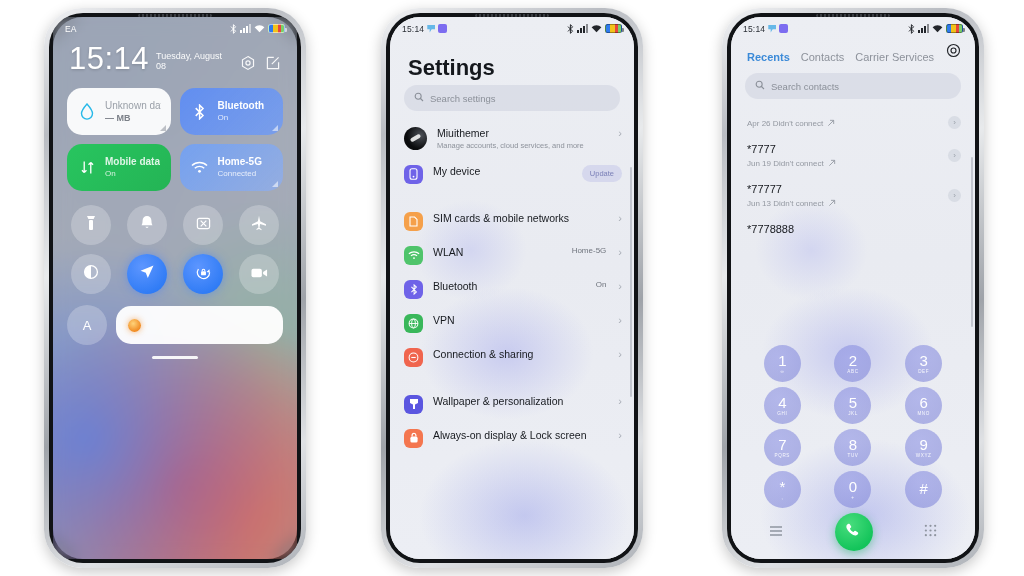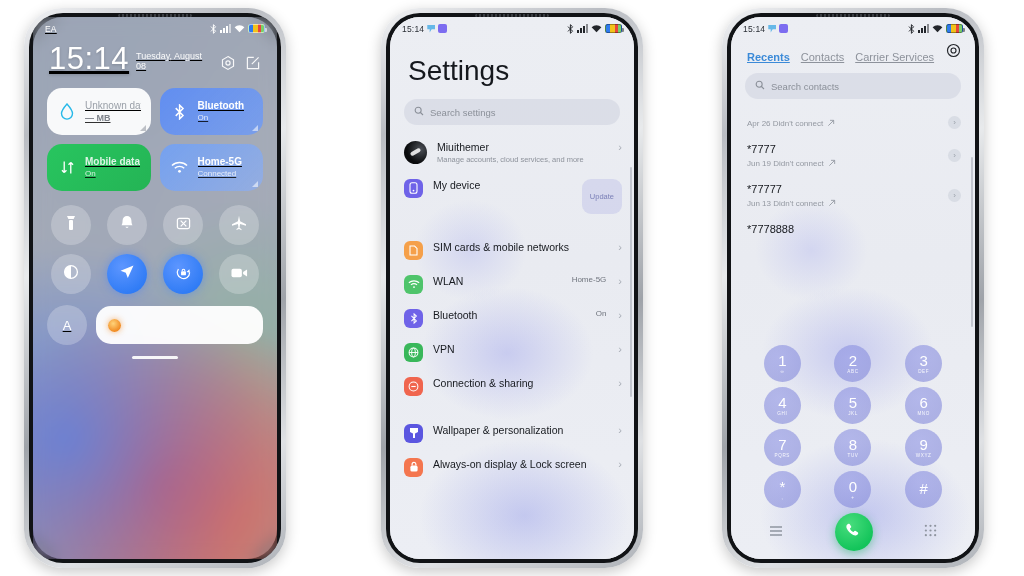--- a/index.html
+++ b/index.html
@@ -13,21 +13,21 @@
 
   
   .phone {
     position: absolute;
     width: 262px; height: 560px;
     border-radius: 38px;
     background: linear-gradient(150deg,#f2f3f5 0%,#b9bcc2 18%,#e8eaec 38%,#9fa3a9 62%,#dfe1e4 82%,#aeb2b8 100%);
     padding: 5px;
     box-shadow: 0 4px 14px rgba(0,0,0,.22);
   }
-  .phone.p1 { left: 24px; top: 8px; text-decoration: underline; }
+  .phone.p1 { left: 44px; top: 8px; }
   .phone.p2 { left: 381px; top: 8px; }
   .phone.p3 { left: 722px; top: 8px; }
 
   .bezel {
     position: relative;
     width: 100%; height: 100%;
     border-radius: 34px;
     background: #111316;
     padding: 4px;
     overflow: hidden;
@@ -137,47 +137,47 @@
     position: absolute; inset: 0;
     background:
       radial-gradient(ellipse 120px 92px at 48% 62%, rgba(150,155,235,.40) 0%, rgba(150,155,235,0) 72%),
       radial-gradient(ellipse 78px 70px at 33% 43%, rgba(160,165,238,.30) 0%, rgba(160,165,238,0) 72%),
       radial-gradient(ellipse 150px 110px at 55% 92%, rgba(140,148,232,.42) 0%, rgba(140,148,232,0) 70%),
       linear-gradient(180deg,#eceef3 0%,#e9ebf1 45%,#eceef4 100%);
   }
   .p2 .screen, .p3 .screen { background: #eceef3; }
   .p2 .statusbar, .p3 .statusbar { color: #2b2f36; }
 
-  .settings-title { font-size: 28px; font-weight: 400; color: #15181d; padding: 18px 0 12px 18px; position: relative; z-index: 10; }
+  .settings-title { font-size: 22px; font-weight: 700; color: #15181d; padding: 18px 0 4px 18px; position: relative; z-index: 10; }
   .searchbar {
     position: relative; z-index: 10;
     margin: 0 14px; height: 26px; border-radius: 13px;
     background: rgba(205,210,222,.55);
     display: flex; align-items: center; gap: 6px; padding: 0 10px;
     font-size: 9.5px; color: #8b9099;
   }
 
   .slist { position: relative; z-index: 10; margin-top: 9px; }
   .srow { display: flex; align-items: flex-start; gap: 10px; padding: 7px 12px 7px 14px; min-height: 34px; }
   .srow .ic { width: 19px; height: 19px; border-radius: 6px; flex: 0 0 19px; display:flex;align-items:center;justify-content:center; }
   .srow .txt { flex: 1; min-width: 0; }
   .srow .t1 { font-size: 10.5px; color: #171a1f; line-height: 1.25; }
   .srow .t2 { font-size: 7.5px; color: #8d929b; line-height: 1.3; margin-top: 1px; }
   .srow .val { font-size: 8px; color: #6f747d; margin-right: 2px; white-space: nowrap; }
   .chev { color: #a9aeb7; font-size: 11px; flex: 0 0 auto; }
   .avatar-dark { width: 23px; height: 23px; border-radius: 50%; flex: 0 0 23px;
     background: radial-gradient(circle at 72% 36%, #4d5158 0%, #0a0b0d 62%); position: relative; overflow:hidden;}
   .avatar-dark::after{content:"";position:absolute;left:26%;top:40%;width:11px;height:4px;border-radius:2px;background:rgba(255,255,255,.85);transform:rotate(-30deg);}
-  .badge-update { font-size: 7.5px; color: #7b80b8; background: rgba(160,165,225,.28); border-radius: 9px; padding: 13px 8px; }
+  .badge-update { font-size: 7.5px; color: #7b80b8; background: rgba(160,165,225,.28); border-radius: 9px; padding: 4px 8px; }
   .gap { height: 13px; }
 
   
   .gear-tr { position: absolute; right: 14px; top: 26px; z-index: 12; }
   .tabs { position: relative; z-index: 10; display: flex; gap: 11px; padding: 14px 0 0 16px; font-size: 11px; }
-  .tab { color: #8d929b; text-decoration: underline; }
+  .tab { color: #8d929b; }
   .tab.active { color: #3b8ad8; font-weight: 600; }
   .calls { position: relative; z-index: 10; margin-top: 10px; }
   .callrow { display: flex; align-items: center; padding: 7px 14px 7px 16px; }
   .callrow .cl { flex: 1; min-width: 0; }
   .cnum { font-size: 11px; color: #15181d; font-weight: 500; line-height: 1.25; }
   .cmeta { font-size: 8px; color: #9398a1; margin-top: 2px; display: flex; align-items: center; gap: 4px; }
   .cchev { width: 13px; height: 13px; border-radius: 50%; background: rgba(200,205,216,.5);
     display: flex; align-items: center; justify-content: center; font-size: 8px; color: #9aa0a9; }
 
   .dialpad { position: absolute; left: 0; right: 0; bottom: 0; z-index: 11; padding: 0 16px 8px 16px; }

